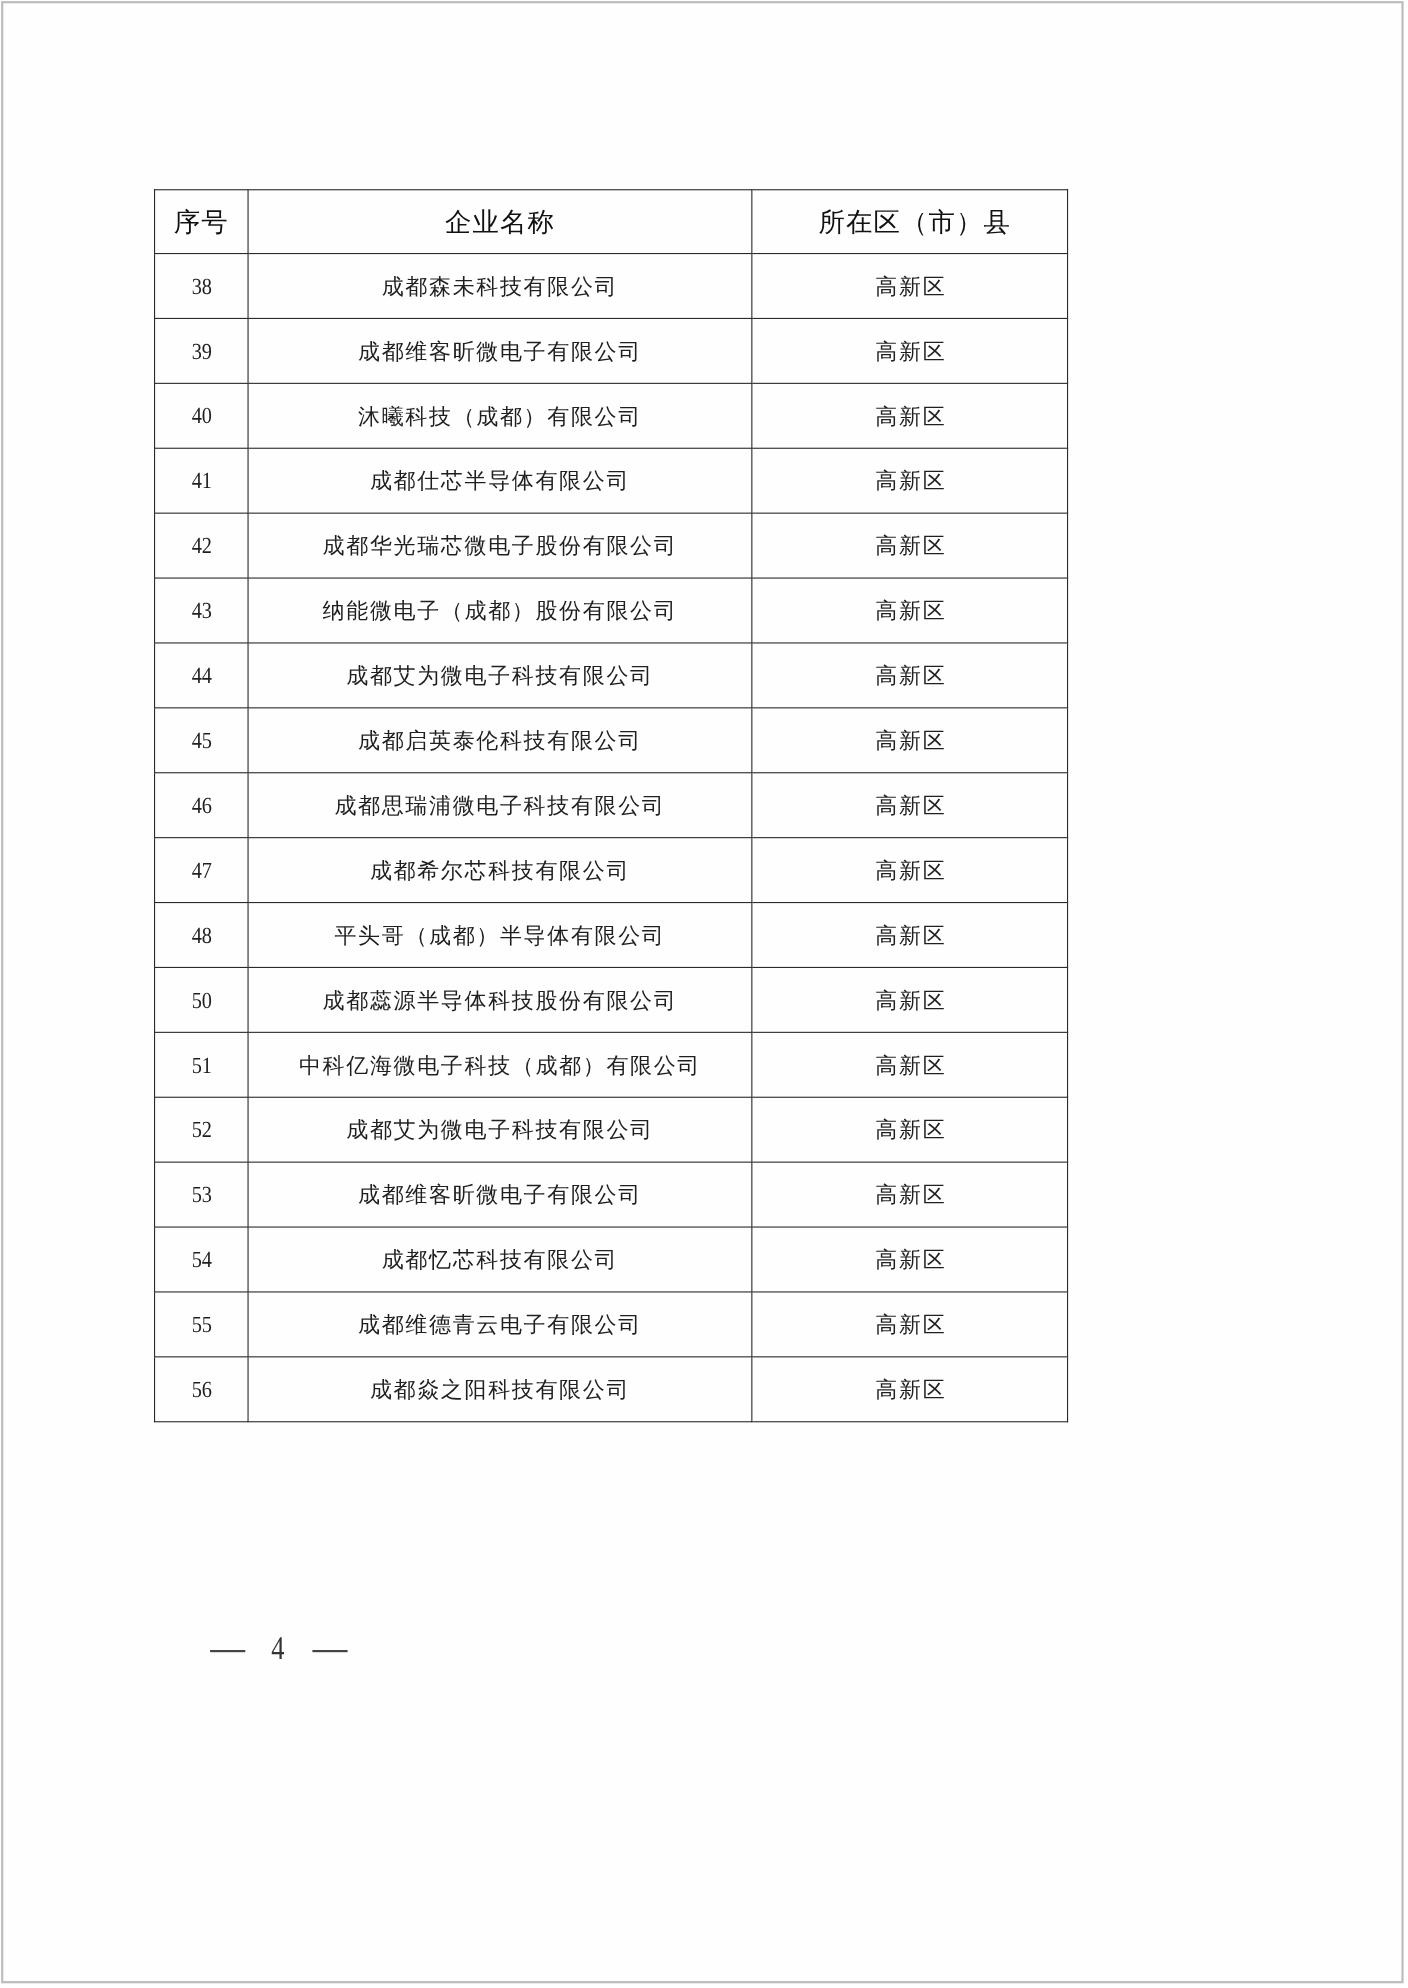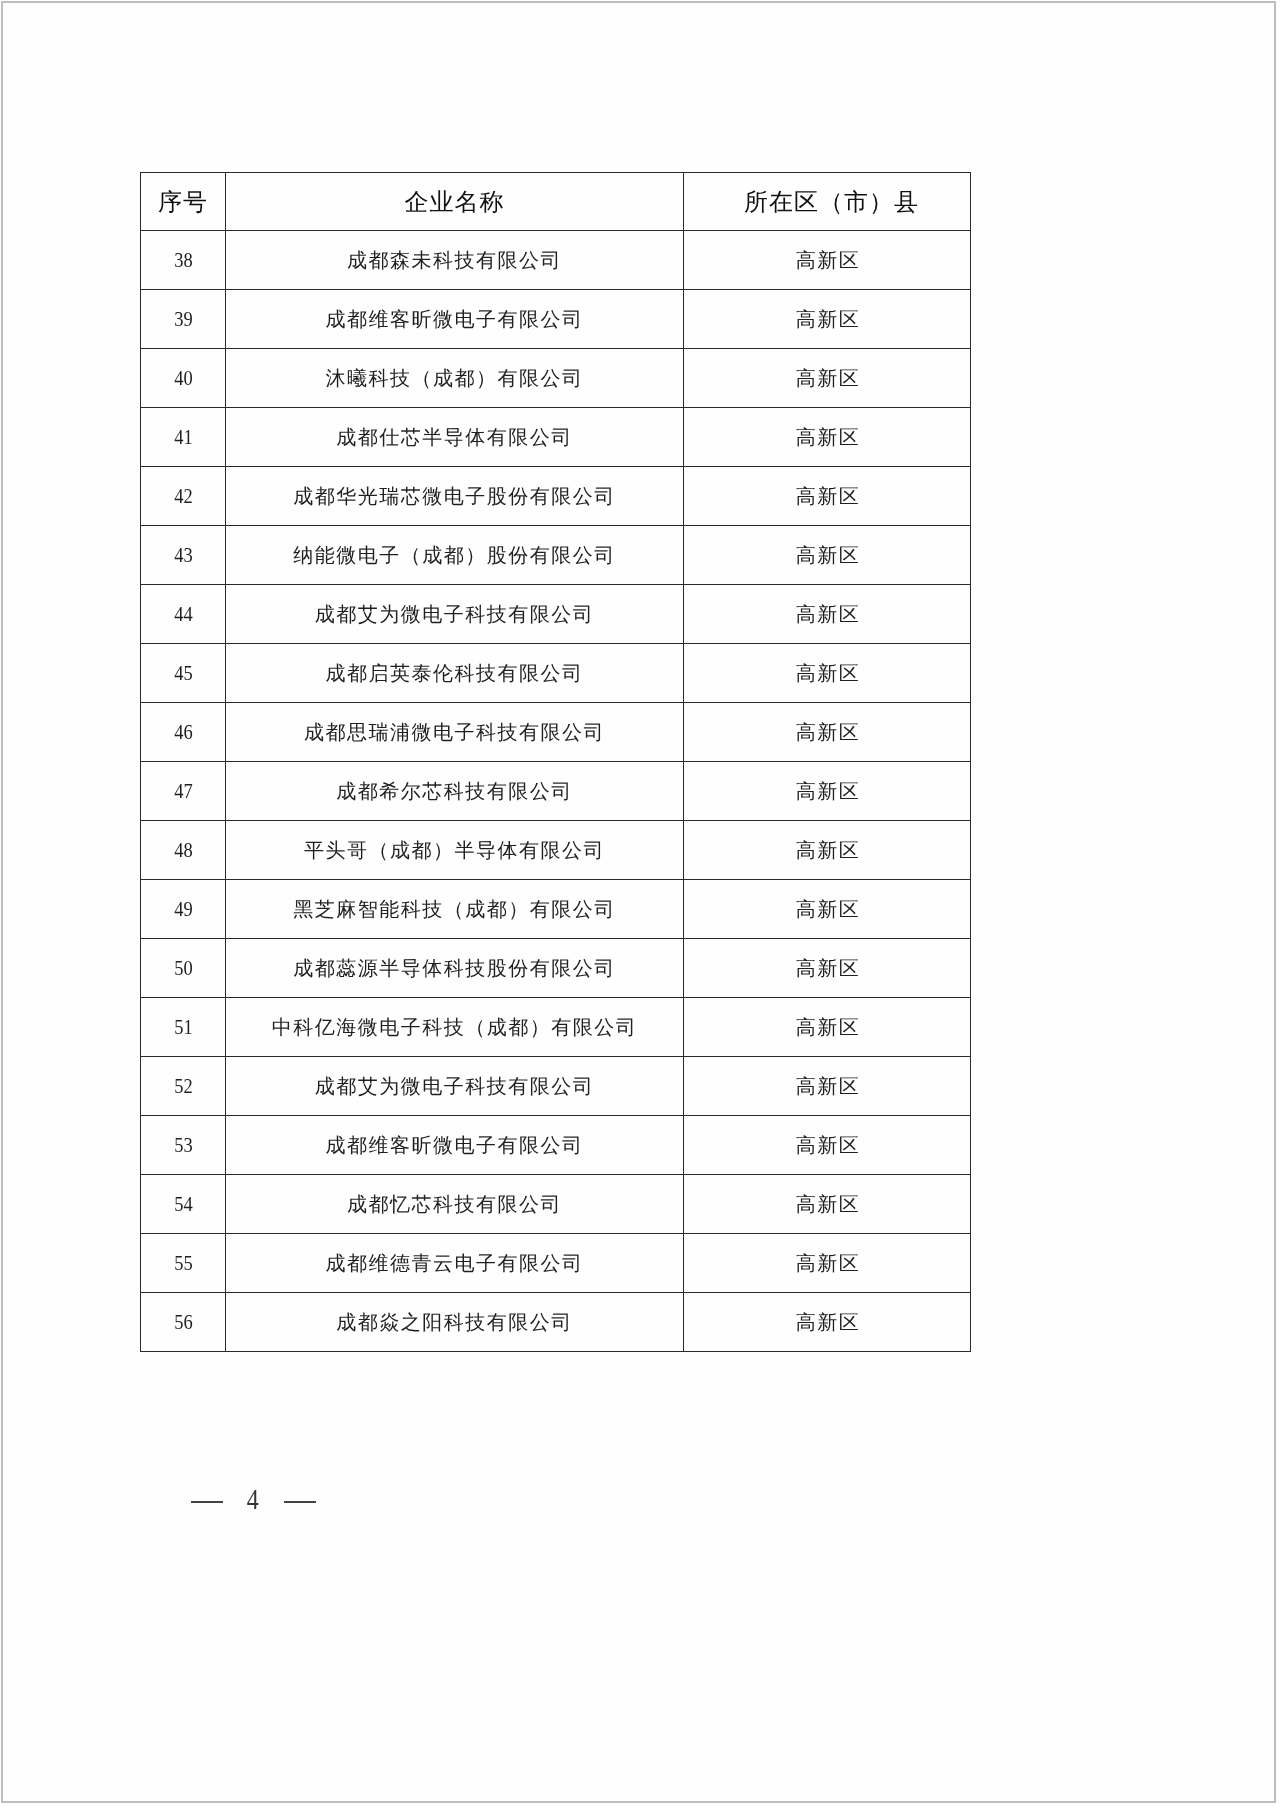--- a/index.html
+++ b/index.html
@@ -169,25 +169,20 @@
       <td class="num">47</td>
       <td class="name">成都希尔芯科技有限公司</td>
       <td class="dist">高新区</td>
     </tr>
     <tr>
       <td class="num">48</td>
       <td class="name">平头哥（成都）半导体有限公司</td>
       <td class="dist">高新区</td>
     </tr>
     <tr>
-      <td class="num">49</td>
-      <td class="name">黑芝麻智能科技（成都）有限公司</td>
-      <td class="dist">高新区</td>
-    </tr>
-    <tr>
       <td class="num">50</td>
       <td class="name">成都蕊源半导体科技股份有限公司</td>
       <td class="dist">高新区</td>
     </tr>
     <tr>
       <td class="num">51</td>
       <td class="name">中科亿海微电子科技（成都）有限公司</td>
       <td class="dist">高新区</td>
     </tr>
     <tr>

